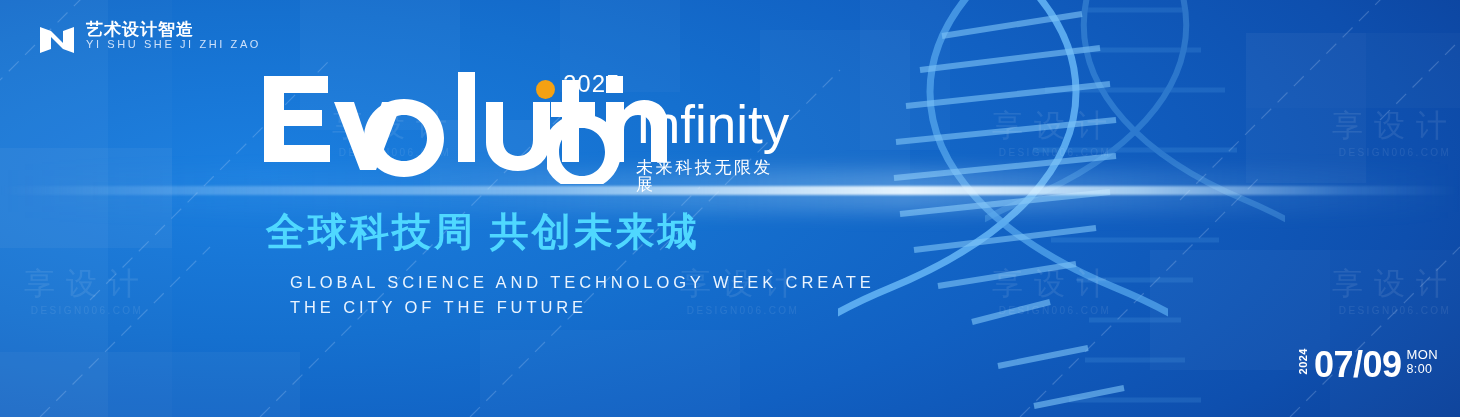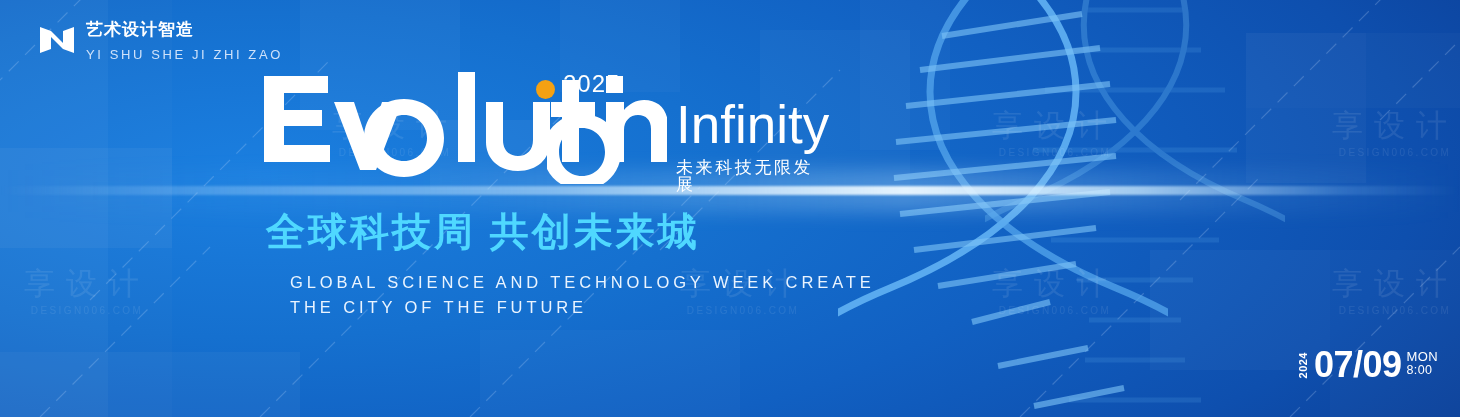--- a/index.html
+++ b/index.html
@@ -57,38 +57,38 @@
 
   
   .wm{ position:absolute; text-align:center; color:#ffffff; opacity:.085; user-select:none; }
   .wm .cn{ font-size:31px; letter-spacing:11px; font-weight:400; line-height:1; }
   .wm .en{ font-size:10px; letter-spacing:2.4px; margin-top:7px; line-height:1; }
 
   
   .logo{ position:absolute; left:38px; top:21px; display:flex; gap:10px; }
   .logo-mark{ width:38px; height:38px; }
   .logo-text .cn{ color:#fff; font-size:17px; letter-spacing:1px; font-weight:700; line-height:1.05; white-space:nowrap; }
-  .logo-text .py{ color:#cfe2fa; font-size:13px; letter-spacing:2.6px; margin-top:9px; line-height:1; white-space:nowrap; }
+  .logo-text .py{ color:#cfe2fa; font-size:11px; letter-spacing:2.6px; margin-top:0; line-height:1; white-space:nowrap; }
 
   
   .title-block{ position:absolute; left:262px; top:66px; }
   .evolution{ position:relative; height:118px; }
   .evo-svg{ display:block; }
 
   .year{
     position:absolute; left:301px; top:6px;
     color:#fff; font-size:24px; font-weight:400; letter-spacing:1px; line-height:1;
   }
   .dot{
     position:absolute; left:274px; top:14px;
     width:19px; height:19px; border-radius:50%;
     background:#f5a112;
   }
 
-  .infinity-block{ position:absolute; left:414px; top:32px; }
+  .infinity-block{ position:absolute; left:374px; top:32px; }
   .infinity{
     color:#fff; font-size:53px; font-weight:400; letter-spacing:0px; line-height:1;
   }
   .infinity-cn{
     color:#fff; font-size:17px; letter-spacing:2.6px; margin-top:8px; line-height:1;
     padding-right:2px;
   }
 
   
   .headline{
@@ -97,21 +97,21 @@
     white-space:nowrap;
   }
   .subtitle{
     position:absolute; left:266px; top:270px;
     color:#eaf4ff; font-size:16.5px; font-weight:400; letter-spacing:3.9px; line-height:1.52;
     white-space:pre-line;
     margin-left:24px;
   }
 
   
-  .date{ position:absolute; right:22px; top:348px; display:flex; align-items:flex-end; gap:5px; }
+  .date{ position:absolute; right:22px; top:348px; display:flex; align-items:flex-start; gap:5px; }
   .date-year{
     writing-mode:vertical-rl; transform:rotate(180deg);
     color:#fff; font-size:11px; font-weight:700; letter-spacing:.5px; line-height:1;
     margin-bottom:3px;
   }
   .date-main{ color:#fff; font-size:36px; font-weight:700; letter-spacing:-.5px; line-height:.92; }
   .date-meta{ margin-bottom:3px; }
   .date-meta .dow{ color:#fff; font-size:13px; font-weight:400; letter-spacing:.4px; line-height:1.05; }
   .date-meta .time{ color:#fff; font-size:12.5px; font-weight:400; letter-spacing:.4px; line-height:1.1; margin-top:1px; }
 </style>

